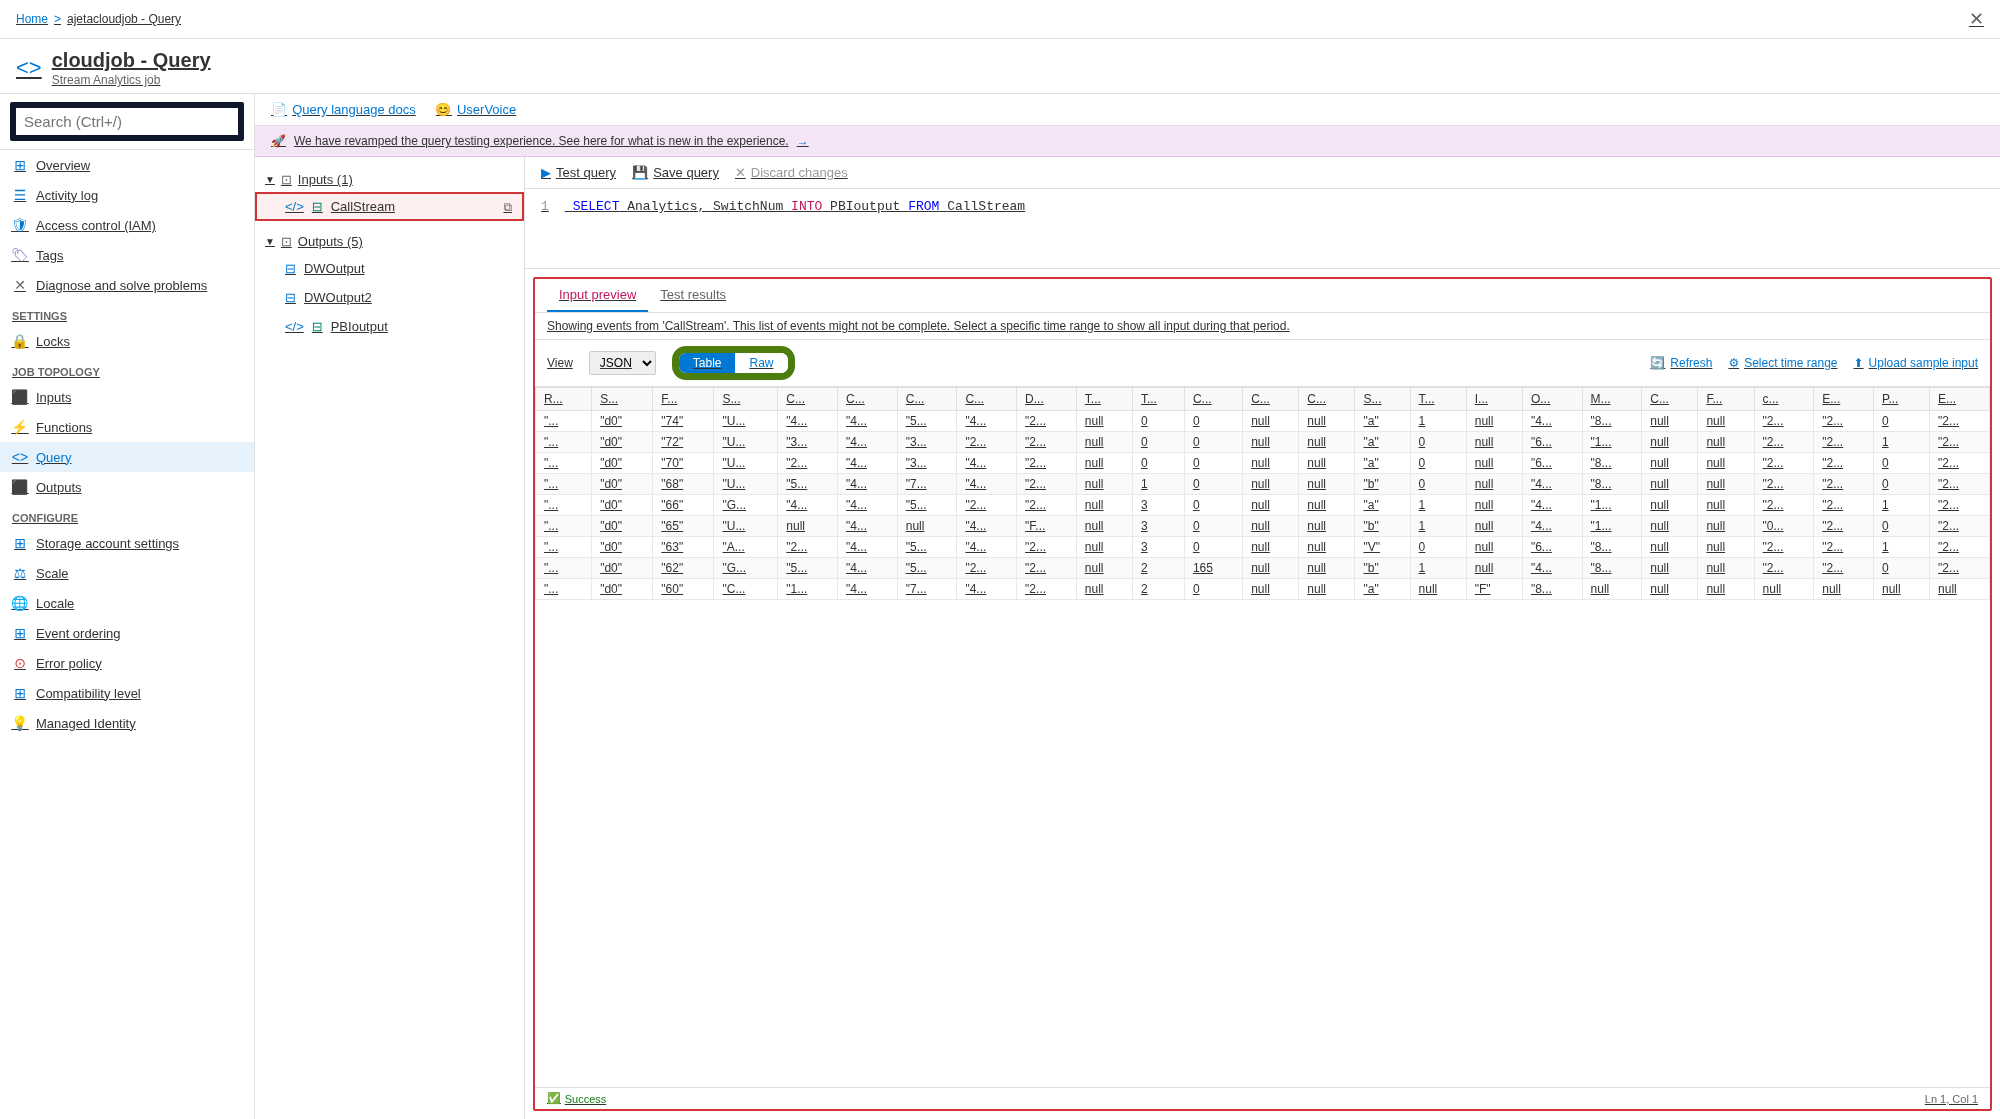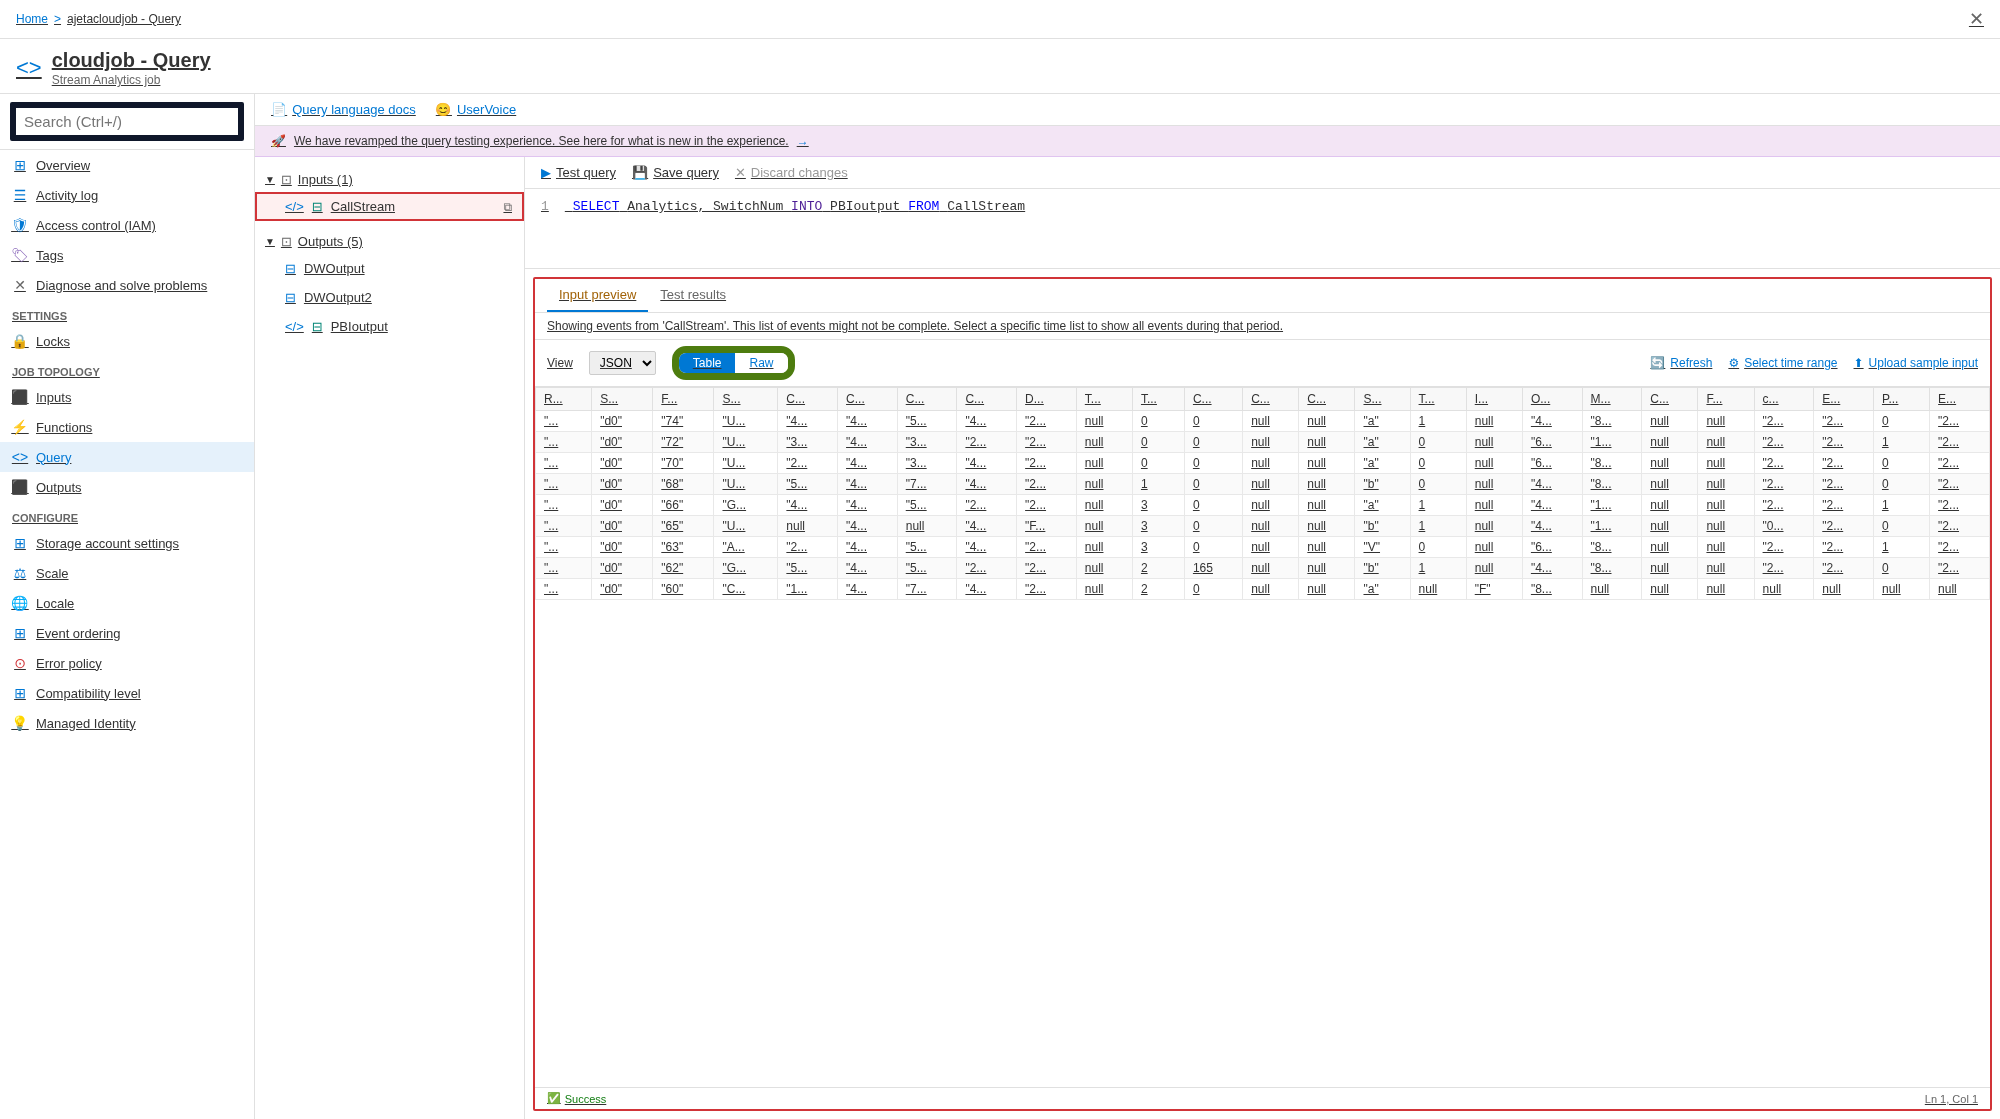--- a/index.html
+++ b/index.html
@@ -62,28 +62,28 @@
 
     
     .query-pane { flex: 1; display: flex; flex-direction: column; overflow: hidden; }
     .query-actions { display: flex; align-items: center; gap: 16px; padding: 8px 16px; border-bottom: 1px solid #e0e0e0; }
     .action-btn { display: flex; align-items: center; gap: 5px; font-size: 13px; color: #333; cursor: pointer; background: none; border: none; }
     .action-btn .play-icon { color: #0078d4; }
     .action-btn.disabled { color: #999; cursor: default; }
     .query-editor { flex: 0 0 auto; padding: 10px 16px; background: #fff; border-bottom: 1px solid #e0e0e0; font-family: 'Courier New', monospace; font-size: 13px; min-height: 80px; }
     .line-number { color: #999; margin-right: 16px; }
     .kw { color: #0000ff; }
-    .into-kw { color: #4c1d95; }
+    .into-kw { color: #be185d; }
     .from-kw { color: #0000ff; }
 
     
     .results-panel { flex: 1; overflow: hidden; display: flex; flex-direction: column; border: 2px solid #d13438; margin: 8px; border-radius: 2px; }
     .results-tabs { display: flex; border-bottom: 1px solid #e0e0e0; padding: 0 12px; background: #fff; }
     .results-tab { padding: 8px 12px; font-size: 13px; cursor: pointer; border-bottom: 2px solid transparent; color: #666; }
-    .results-tab.active { color: #a16207; border-bottom-color: #0078d4; }
+    .results-tab.active { color: #be185d; border-bottom-color: #0078d4; }
     .results-info { padding: 6px 12px; font-size: 12px; color: #333; background: #fff; border-bottom: 1px solid #e0e0e0; }
     .results-controls { display: flex; align-items: center; gap: 16px; padding: 6px 12px; background: #fff; border-bottom: 1px solid #e0e0e0; }
     .view-label { font-size: 12px; }
     .view-select { border: 1px solid #ccc; border-radius: 2px; padding: 3px 6px; font-size: 12px; }
     .toggle-group { display: flex; border: 7px solid #4d7c0f; border-radius: 14px; overflow: hidden; }
     .toggle-btn { padding: 3px 14px; font-size: 12px; cursor: pointer; background: #fff; color: #0078d4; border: none; }
     .toggle-btn.active { background: #0078d4; color: #fff; }
     .results-toolbar-right { margin-left: auto; display: flex; align-items: center; gap: 16px; }
     .results-action { display: flex; align-items: center; gap: 5px; font-size: 12px; color: #0078d4; cursor: pointer; background: none; border: none; }
 
@@ -304,21 +304,21 @@
             <span> CallStream</span>
           </div>
 
           <div class="results-panel">
 
             <div class="results-tabs">
               <div class="results-tab active">Input preview</div>
               <div class="results-tab">Test results</div>
             </div>
 
-            <div class="results-info">Showing events from 'CallStream'. This list of events might not be complete. Select a specific time list to show all events during that period.</div>
+            <div class="results-info">Showing events from 'CallStream'. This list of events might not be complete. Select a specific time range to show all input during that period.</div>
 
             <div class="results-controls">
               <span class="view-label">View</span>
               <select class="view-select"><option>JSON</option></select>
               <div class="toggle-group">
                 <button class="toggle-btn active">Table</button>
                 <button class="toggle-btn">Raw</button>
               </div>
               <div class="results-toolbar-right">
                 <button class="results-action">

